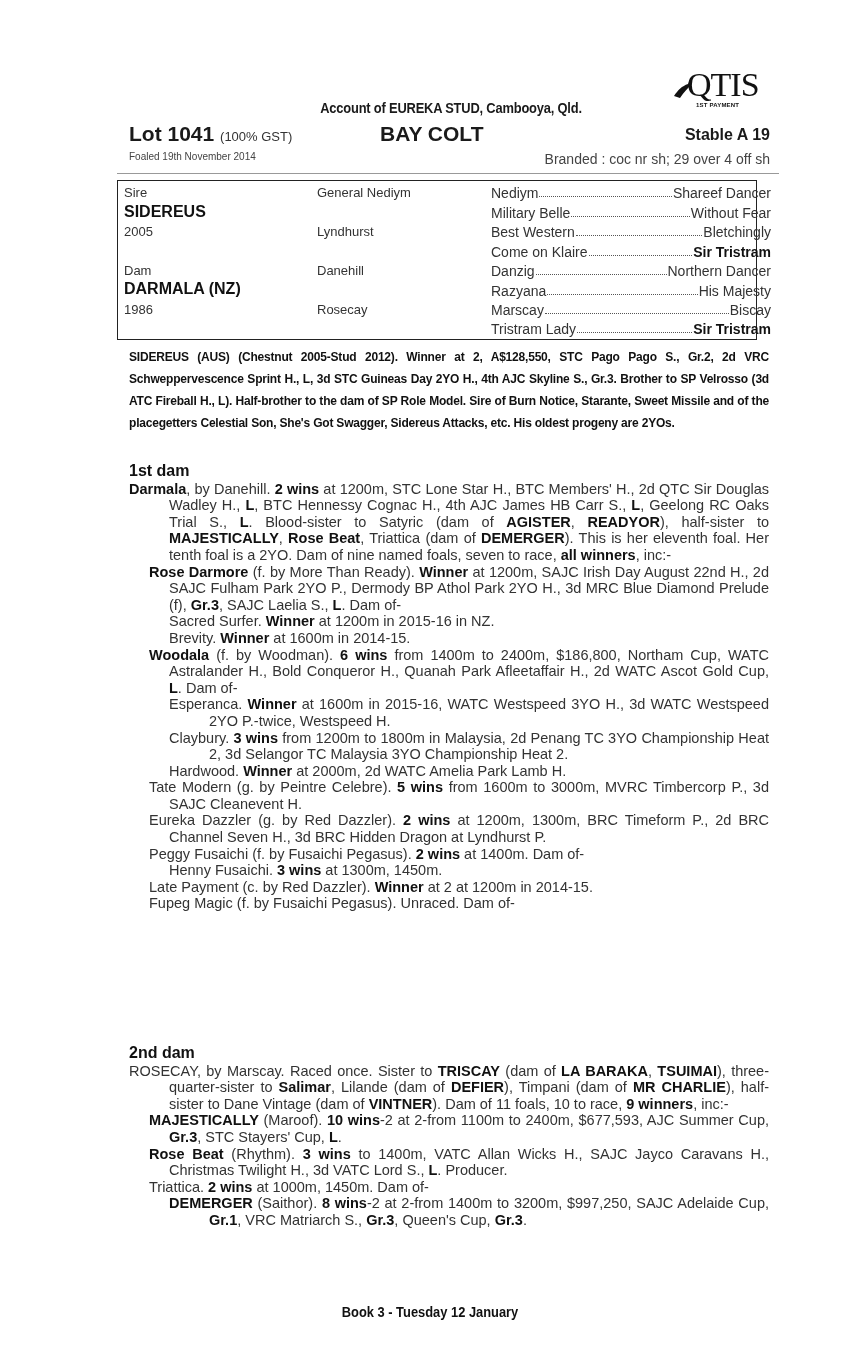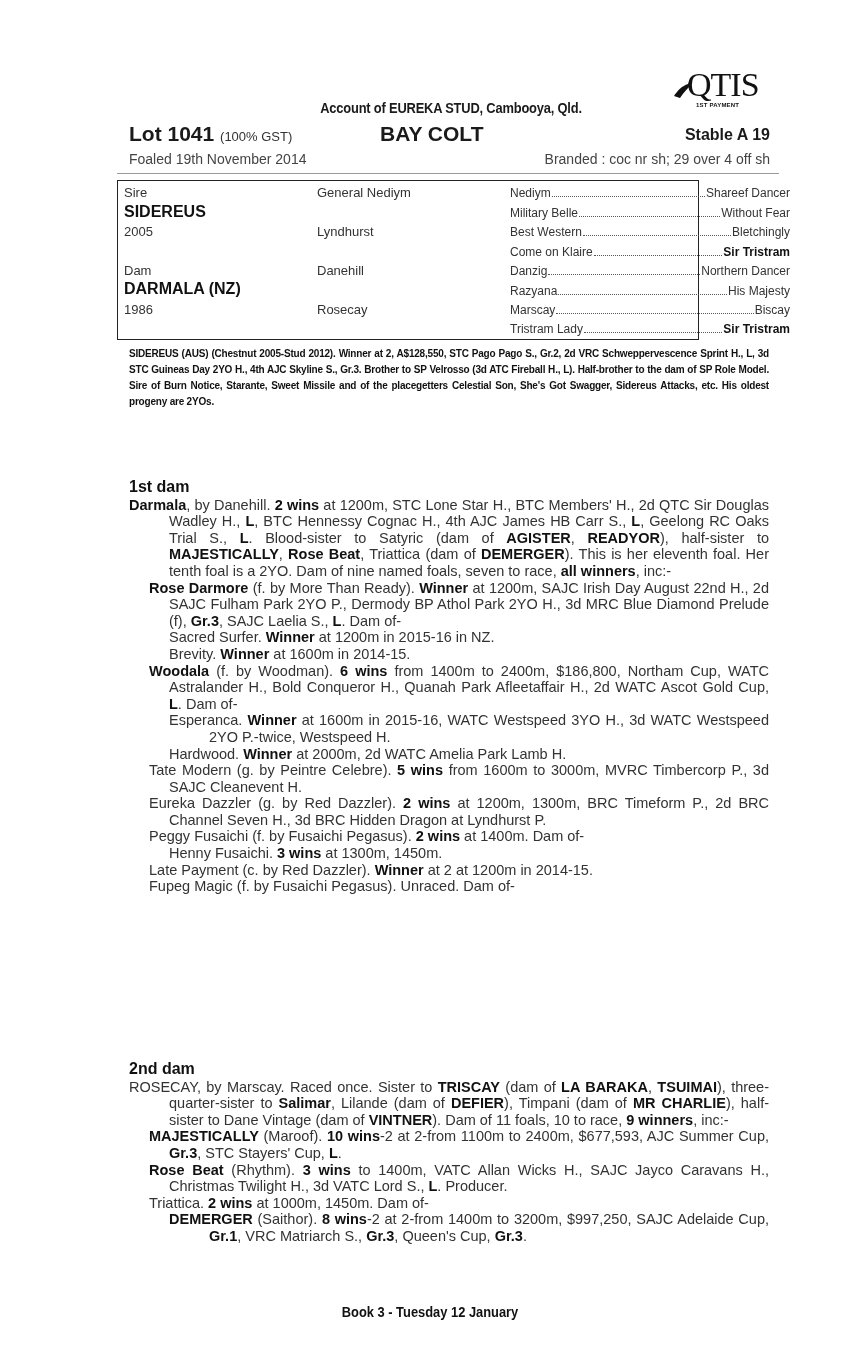--- a/index.html
+++ b/index.html
@@ -37,52 +37,52 @@
     left: 129px; top: 122px; font-size: 21px; font-weight: bold;
   }
   .lot small { font-size: 13px; font-weight: normal; color: #333; }
   .sex {
     left: 380px; top: 122px; font-size: 21px; font-weight: bold;
   }
   .stable {
     right: 90px; top: 126px; font-size: 16px; font-weight: bold;
   }
   .foaled {
-    left: 129px; top: 151px; font-size: 14px; color: #444;
+    left: 129px; top: 151px; font-size: 10px; color: #444;
   }
   .branded {
     right: 90px; top: 151px; font-size: 14px; color: #444;
   }
   .rule {
     left: 117px; width: 662px; top: 173px; height: 1px; background: #999;
   }
 
   
   .ped {
-    left: 117px; top: 180px; width: 582px; height: 160px;
+    left: 117px; top: 180px; width: 640px; height: 160px;
     border: 1.5px solid #222;
   }
   .ped .cell { position: absolute; font-size: 13px; color: #333; line-height: 14px; }
   .ped .big { font-size: 16px; font-weight: bold; color: #111; }
   .ped .r {
     position: absolute; left: 373px; width: 280px;
-    display: flex; font-size: 12px; color: #333; line-height: 14px; margin-left: 19px;
+    display: flex; font-size: 14px; color: #333; line-height: 14px;
   }
   .ped .r .dots { flex: 1; border-bottom: 1px dotted #555; margin: 0 1px 3px 1px; }
   .ped .r .b { font-weight: bold; color: #111; }
 
   .sire-para {
     left: 129px; top: 346px; width: 640px;
-    font-size: 10px; font-weight: bold; line-height: 16px;
+    font-size: 12px; font-weight: bold; line-height: 22px;
     text-align: justify; letter-spacing: -0.2px; color: #111;
   }
 
   .section {
     left: 129px; width: 640px;
-    font-size: 14.5px; line-height: 16.6px; color: #333; margin-top: 16px;
+    font-size: 14.5px; line-height: 16.6px; color: #333;
   }
   .section h3 {
     font-size: 16px; font-weight: bold; color: #111; margin-bottom: 1px;
   }
   .section p { text-align: justify; }
   .section b { color: #111; }
   .l0 { padding-left: 40px; text-indent: -40px; }
   .l1 { padding-left: 40px; text-indent: -20px; }
   .l2 { padding-left: 40px; text-indent: 0; }
   .l3 { padding-left: 80px; text-indent: -40px; }
@@ -174,20 +174,21 @@
 
 <div class="abs section" style="top:463px">
   <h3>1st dam</h3>
   <div>
       <p class="l0"><b>Darmala</b>, by Danehill. <b>2 wins</b> at 1200m, STC Lone Star H., BTC Members' H., 2d QTC Sir Douglas Wadley H., <b>L</b>, BTC Hennessy Cognac H., 4th AJC James HB Carr S., <b>L</b>, Geelong RC Oaks Trial S., <b>L</b>. Blood-sister to Satyric (dam of <b>AGISTER</b>, <b>READYOR</b>), half-sister to <b>MAJESTICALLY</b>, <b>Rose Beat</b>, Triattica (dam of <b>DEMERGER</b>). This is her eleventh foal. Her tenth foal is a 2YO. Dam of nine named foals, seven to race, <b>all winners</b>, inc:-</p>
       <p class="l1"><b>Rose Darmore</b> (f. by More Than Ready). <b>Winner</b> at 1200m, SAJC Irish Day August 22nd H., 2d SAJC Fulham Park 2YO P., Dermody BP Athol Park 2YO H., 3d MRC Blue Diamond Prelude (f), <b>Gr.3</b>, SAJC Laelia S., <b>L</b>. Dam of-</p>
       <p class="l2">Sacred Surfer. <b>Winner</b> at 1200m in 2015-16 in NZ.</p>
       <p class="l2">Brevity. <b>Winner</b> at 1600m in 2014-15.</p>
       <p class="l1"><b>Woodala</b> (f. by Woodman). <b>6 wins</b> from 1400m to 2400m, $186,800, Northam Cup, WATC Astralander H., Bold Conqueror H., Quanah Park Afleetaffair H., 2d WATC Ascot Gold Cup, <b>L</b>. Dam of-</p>
       <p class="l3">Esperanca. <b>Winner</b> at 1600m in 2015-16, WATC Westspeed 3YO H., 3d WATC Westspeed 2YO P.-twice, Westspeed H.</p>
+      <p class="l3">Claybury. <b>3 wins</b> from 1200m to 1800m in Malaysia, 2d Penang TC 3YO Championship Heat 2, 3d Selangor TC Malaysia 3YO Championship Heat 2.</p>
       <p class="l3">Hardwood. <b>Winner</b> at 2000m, 2d WATC Amelia Park Lamb H.</p>
       <p class="l1">Tate Modern (g. by Peintre Celebre). <b>5 wins</b> from 1600m to 3000m, MVRC Timbercorp P., 3d SAJC Cleanevent H.</p>
       <p class="l1">Eureka Dazzler (g. by Red Dazzler). <b>2 wins</b> at 1200m, 1300m, BRC Timeform P., 2d BRC Channel Seven H., 3d BRC Hidden Dragon at Lyndhurst P.</p>
       <p class="l1">Peggy Fusaichi (f. by Fusaichi Pegasus). <b>2 wins</b> at 1400m. Dam of-</p>
       <p class="l2">Henny Fusaichi. <b>3 wins</b> at 1300m, 1450m.</p>
       <p class="l1">Late Payment (c. by Red Dazzler). <b>Winner</b> at 2 at 1200m in 2014-15.</p>
       <p class="l1">Fupeg Magic (f. by Fusaichi Pegasus). Unraced. Dam of-</p>
     </div>
 </div>
 

